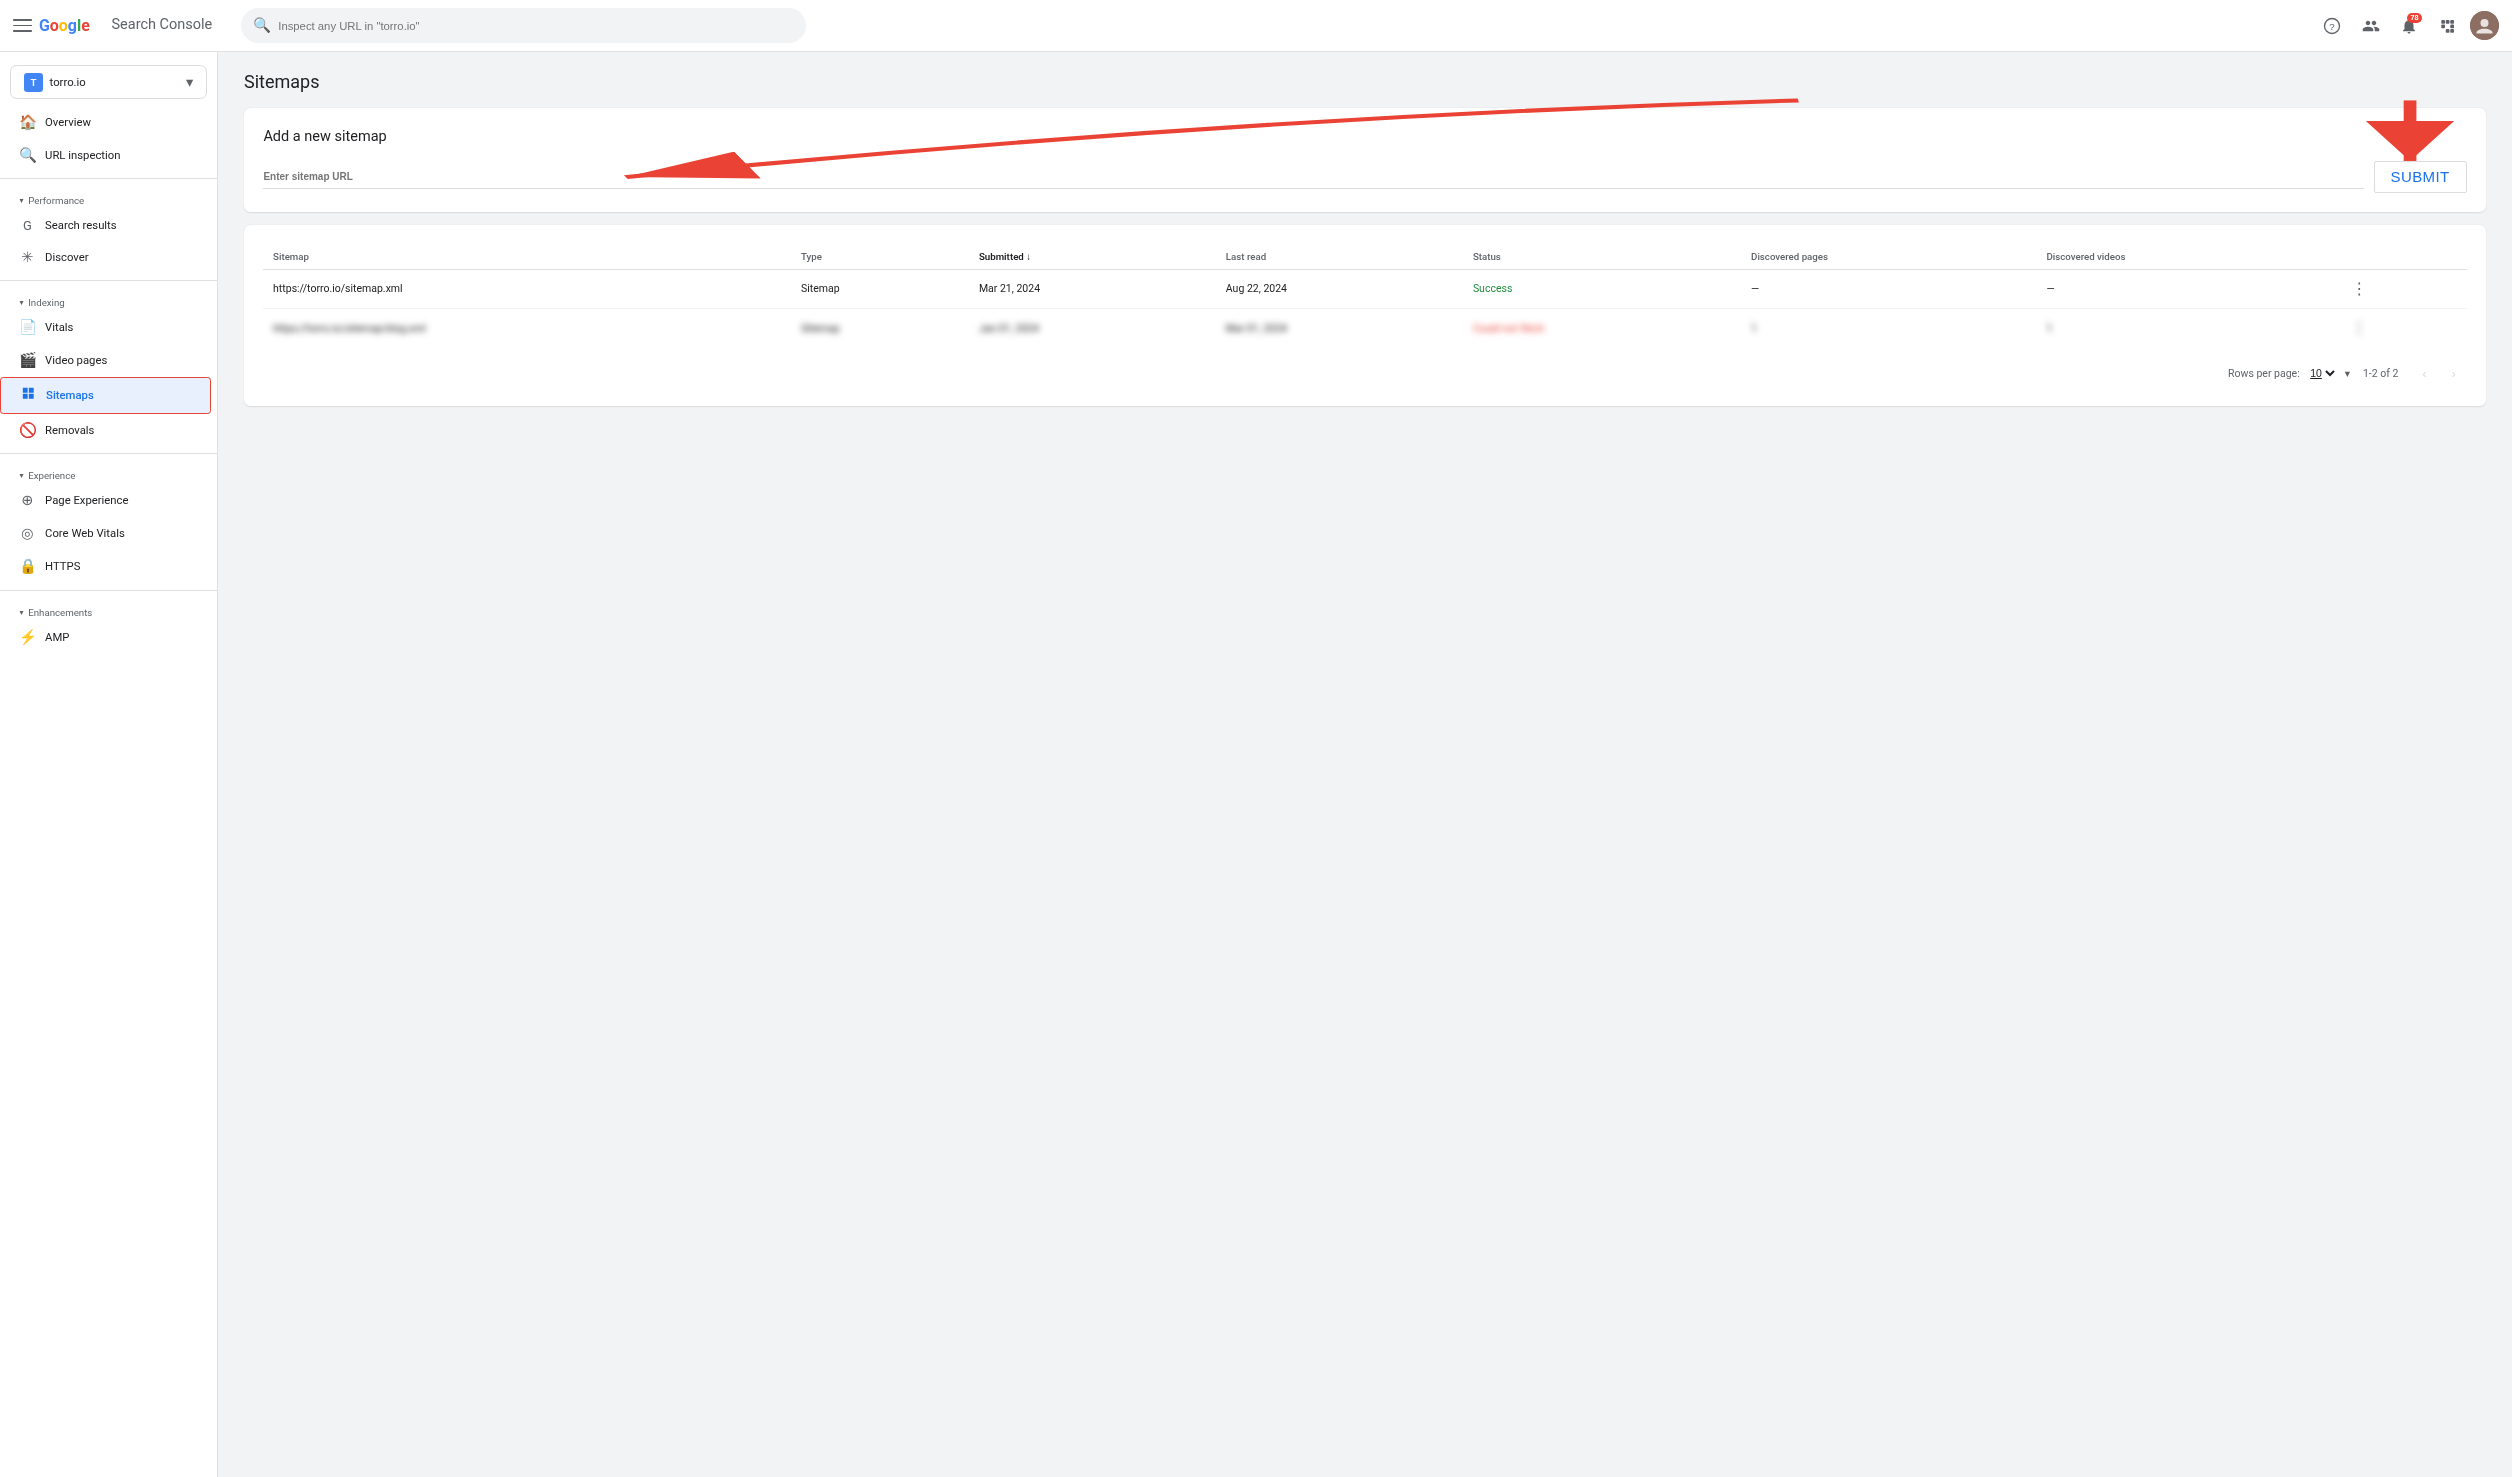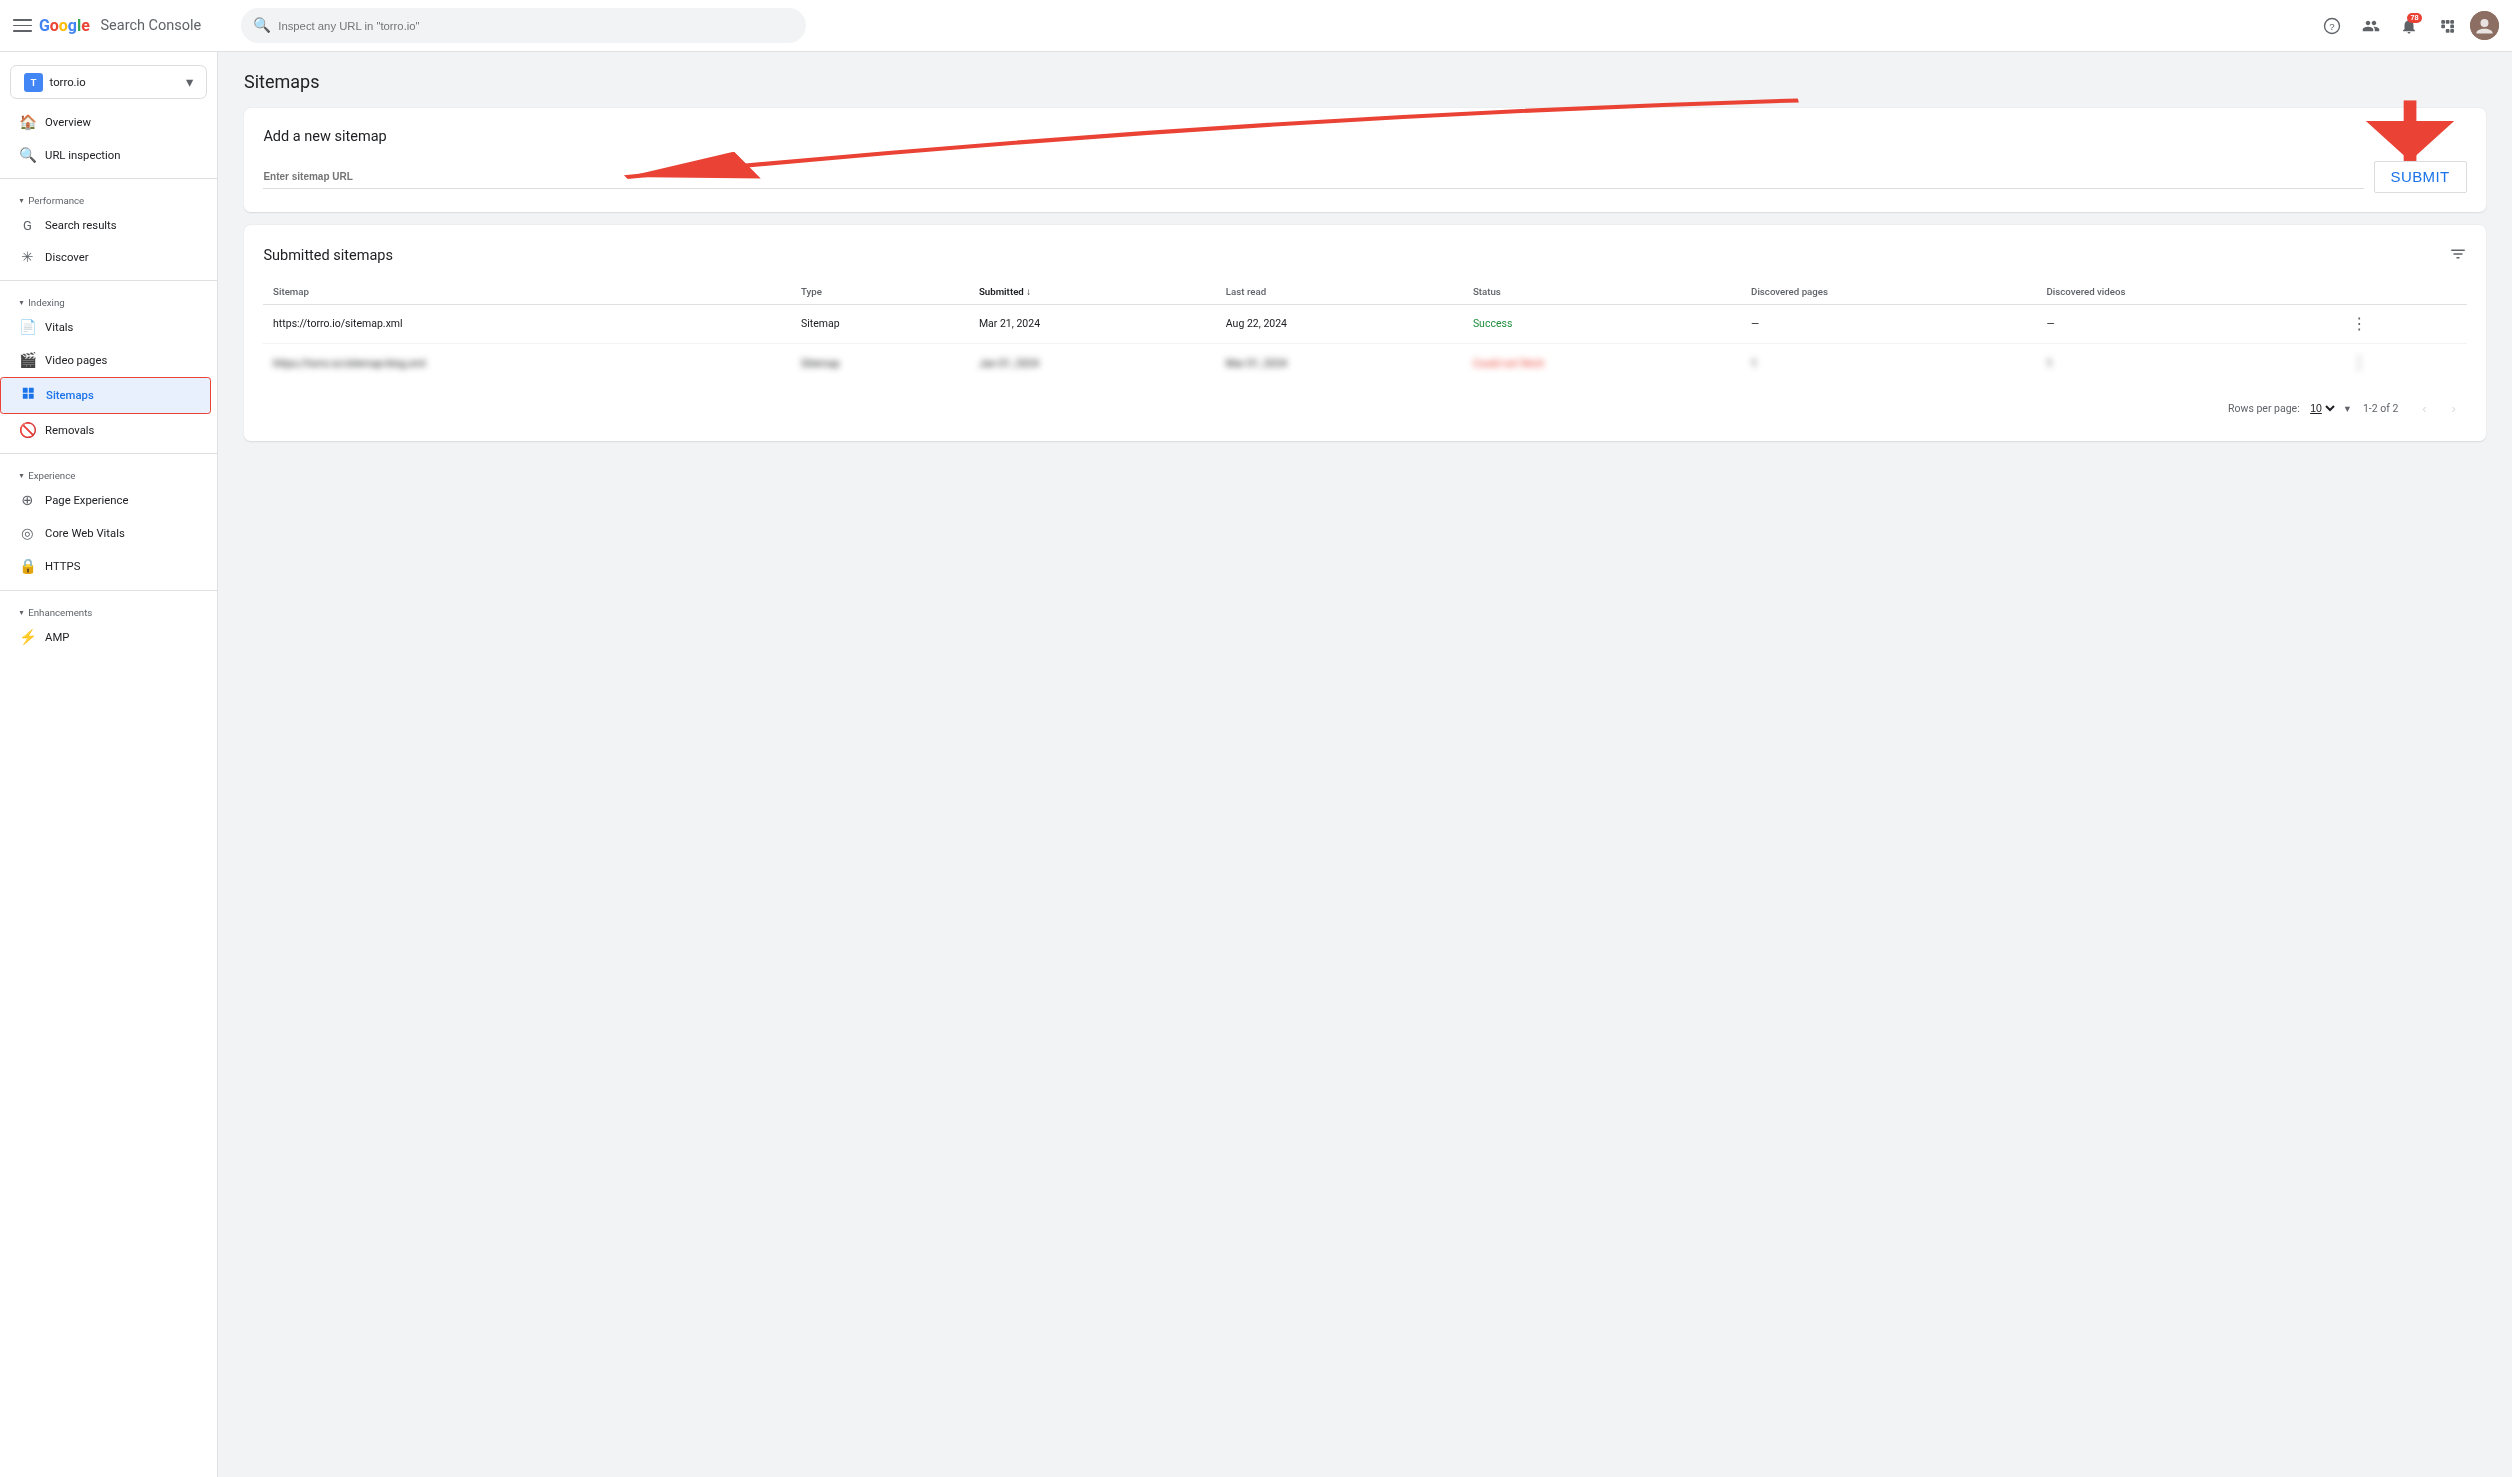--- a/index.html
+++ b/index.html
@@ -3,21 +3,21 @@
   <meta charset="utf-8">
   <style>
     * { box-sizing: border-box; margin: 0; padding: 0; }
     body { font-family: 'Google Sans', Roboto, Arial, sans-serif; background: #f1f3f4; color: #202124; font-size: 11.3px; }
 
     
     .topbar { display: flex; align-items: center; background: #fff; height: 52px; padding: 0 13px; gap: 9.7px; border-bottom: 0.8px solid #e0e0e0; position: fixed; top: 0; left: 0; right: 0; z-index: 100; }
     .topbar-left { display: flex; align-items: center; gap: 6.5px; min-width: 218px; }
     .hamburger-icon { width: 19.4px; height: 19.4px; display: flex; flex-direction: column; justify-content: center; gap: 4px; cursor: pointer; }
     .hamburger-icon span { display: block; height: 1.6px; background: #5f6368; border-radius: 0.8px; }
-    .logo { display: flex; align-items: center; gap: 9px; font-size: 14.5px; font-weight: 400; color: #5f6368; }
+    .logo { display: flex; align-items: flex-start; gap: 20px; font-size: 14.5px; font-weight: 400; color: #5f6368; }
     .logo-g { color: #4285f4; }
     .logo-o1 { color: #ea4335; }
     .logo-o2 { color: #fbbc05; }
     .logo-g2 { color: #4285f4; }
     .logo-l { color: #34a853; }
     .logo-e { color: #ea4335; }
     .logo-text { color: #5f6368; font-size: 14.5px; margin-left: 1.6px; }
     .search-bar { flex: 1; max-width: 565px; }
     .search-bar-inner { display: flex; align-items: center; background: #f1f3f4; border-radius: 19.4px; padding: 0 13px; height: 35px; gap: 6.5px; }
     .search-icon-svg { color: #5f6368; font-size: 14.5px; }
@@ -234,28 +234,20 @@
 
     <div class="card">
       <h2 class="card-title">Add a new sitemap</h2>
       <div class="add-sitemap-row">
         <input class="sitemap-url-input" type="text" placeholder="Enter sitemap URL" style="">
         <button class="submit-btn">SUBMIT</button>
       </div>
     </div>
 
     <div class="card">
-      <div class="submitted-header">
-        <h2 class="card-title" style="margin-bottom:0;">Submitted sitemaps</h2>
-        <span class="filter-icon">
-          <svg width="18" height="18" viewBox="0 0 24 24" fill="#5f6368">
-              <path d="M10 18h4v-2h-4v2zM3 6v2h18V6H3zm3 7h12v-2H6v2z"></path>
-            </svg>
-        </span>
-      </div>
       <table>
         <thead>
           <tr>
             <th>Sitemap</th>
             <th>Type</th>
             <th class="sortable sorted" style="color:#202124; font-weight:600;">
               <span>Submitted</span>
               <span> ↓</span>
             </th>
             <th>Last read</th>

